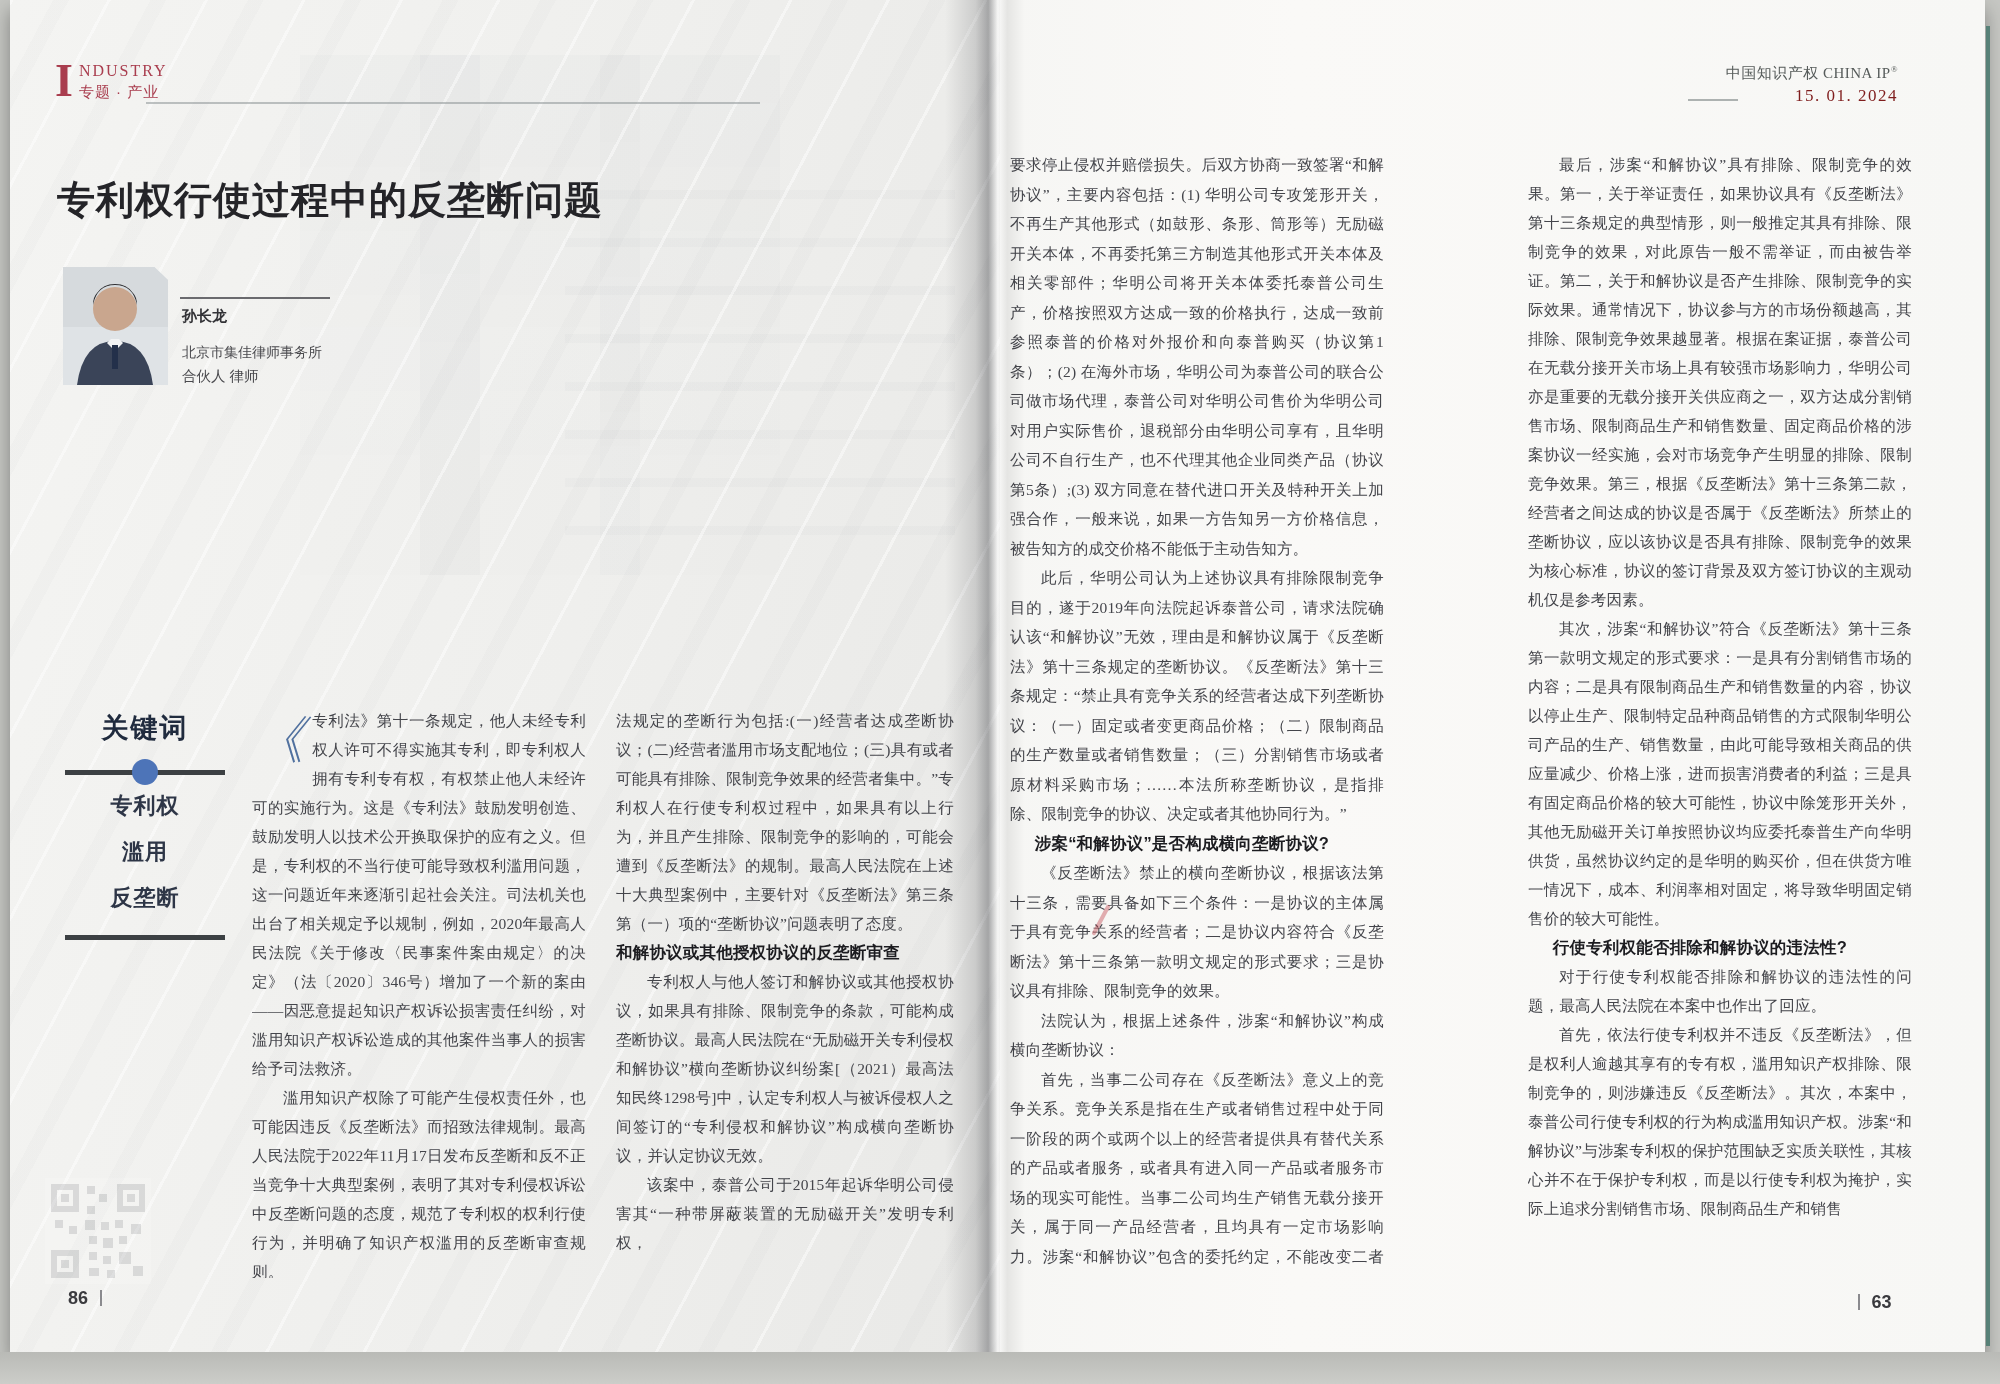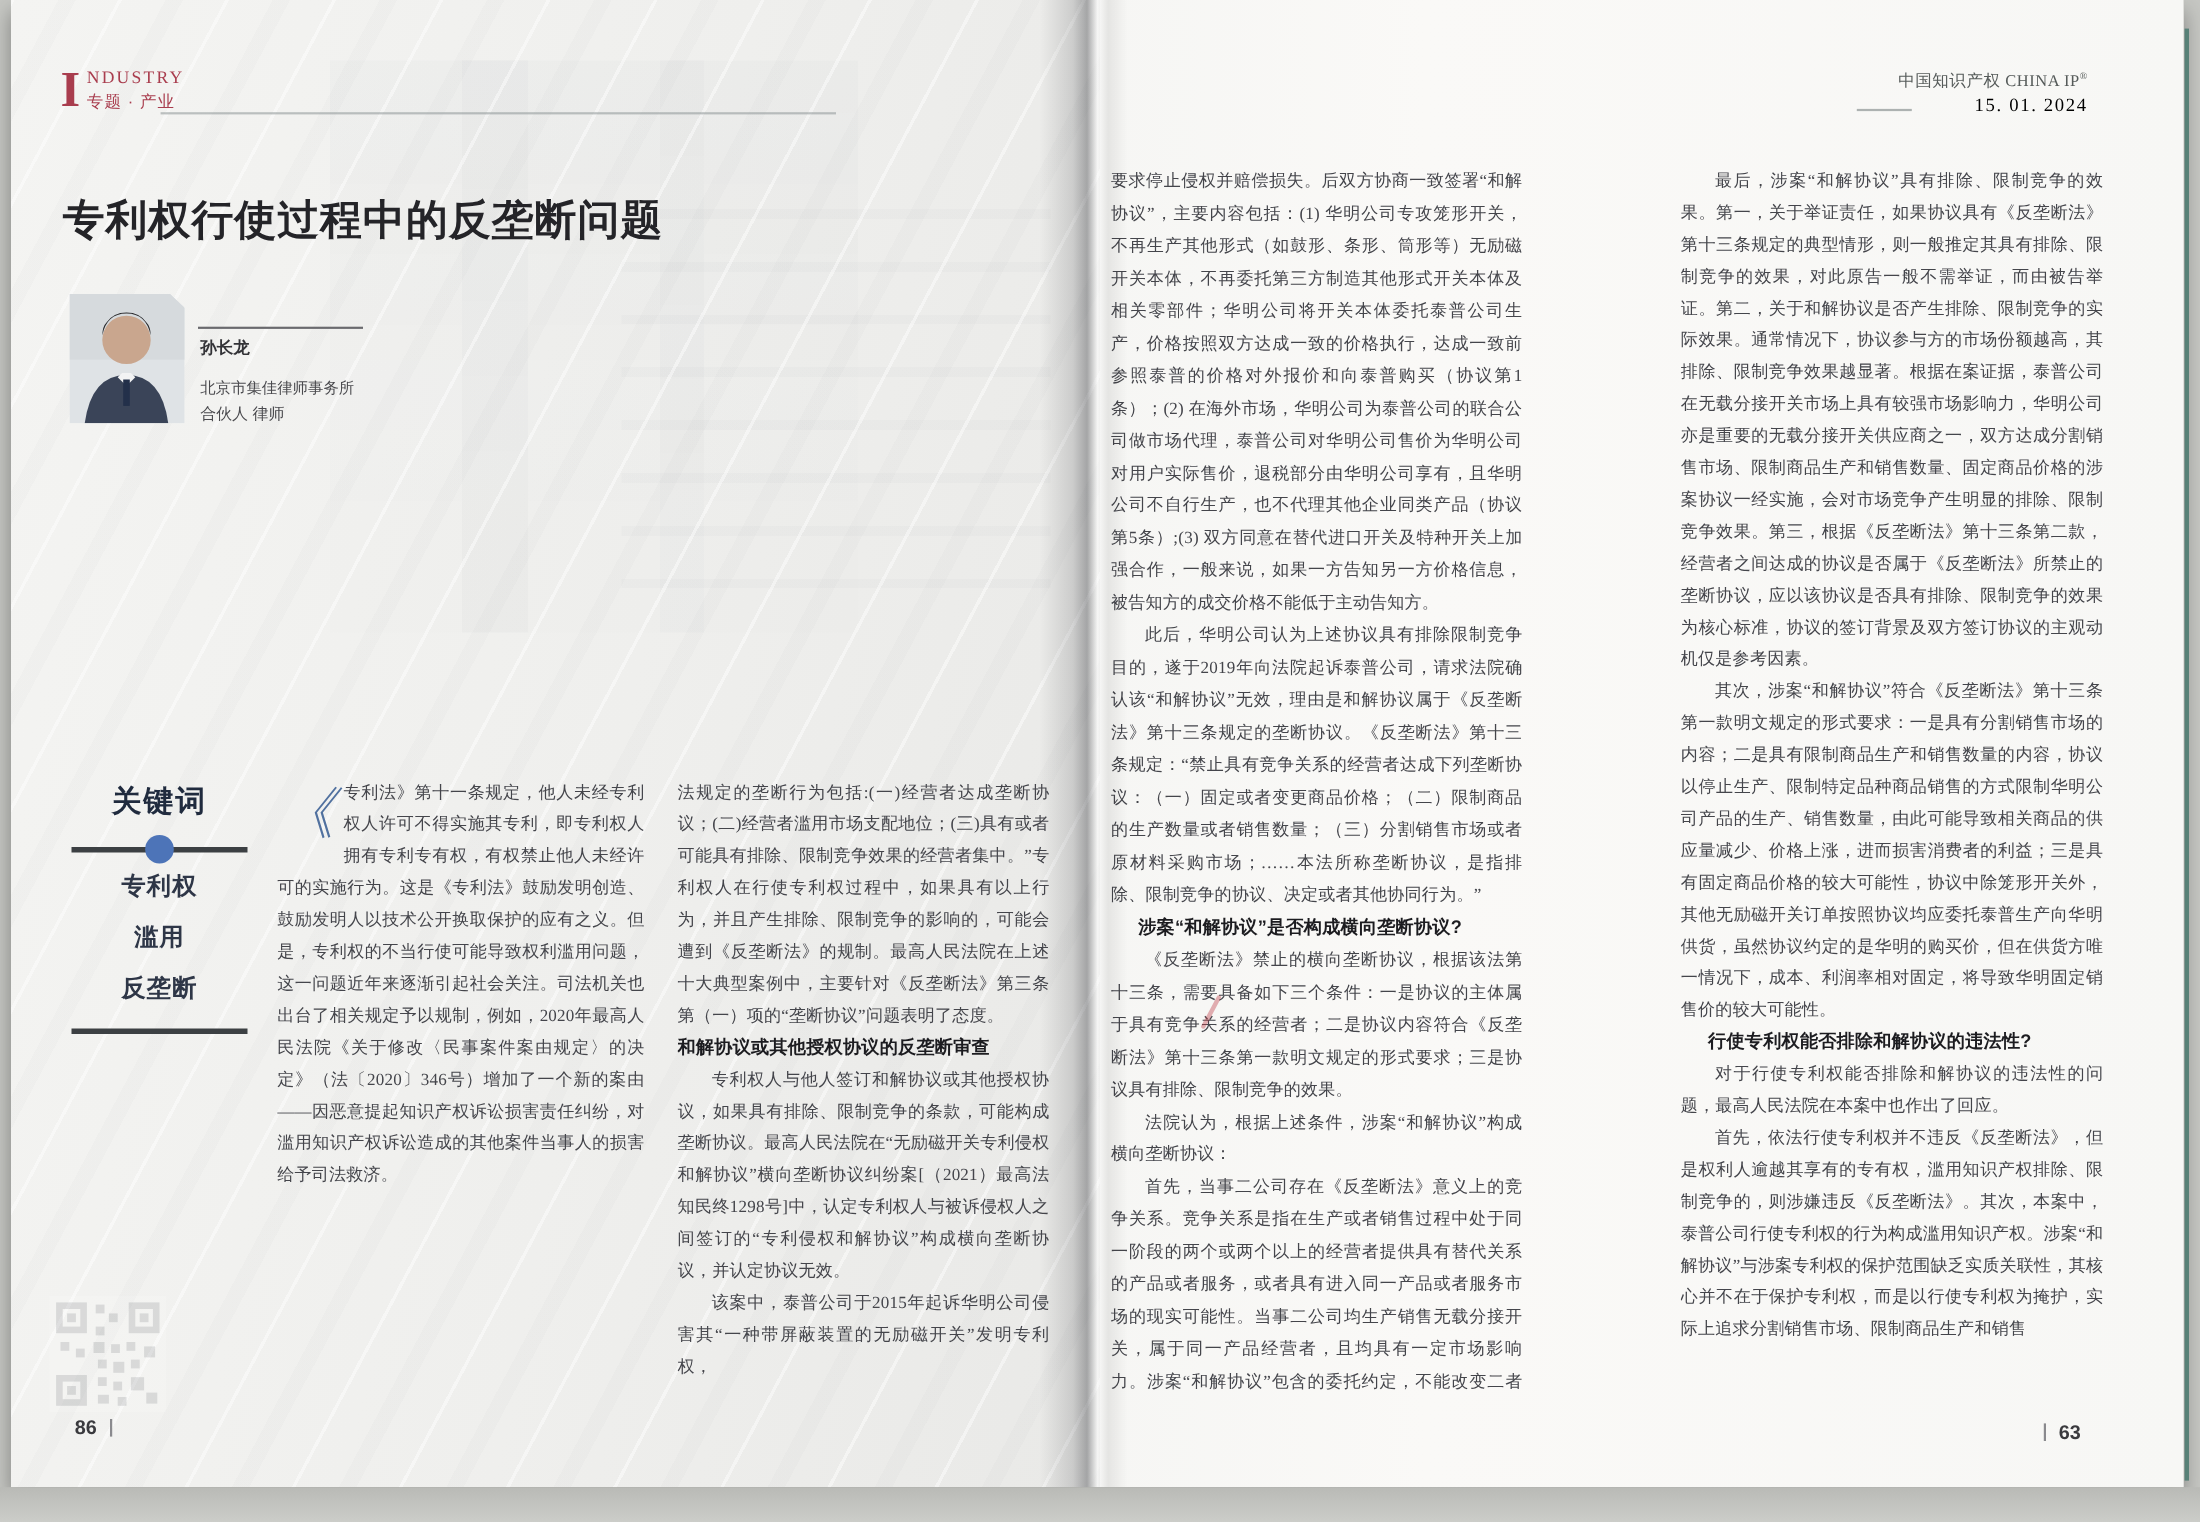--- a/index.html
+++ b/index.html
@@ -63,21 +63,21 @@
   
   .pullquote{position:absolute;left:1378px;top:992px;width:138px;}
   .pq-arrow{display:block;margin-left:2px;}
   .pq-rule{width:132px;height:2px;background:#8e99a8;margin:6px 0 8px 0;}
   .pq-text{font-family:"Liberation Sans","DejaVu Sans",sans-serif;font-weight:bold;font-size:16px;line-height:28px;color:#3f6cb4;text-align:justify;}
 
   
   .mag-header{position:absolute;left:1590px;top:64px;width:308px;text-align:right;color:#565b5a;}
   .mag-brand{font-size:15px;letter-spacing:.5px;}
   .mag-brand sup{font-size:9px;}
-  .mag-date{font-size:17px;letter-spacing:1.5px;color:#000000;margin-top:3px;}
+  .mag-date{font-size:17px;letter-spacing:1.5px;color:#7f1d1d;margin-top:3px;}
   .rule-header-right{position:absolute;left:1688px;top:99px;width:50px;height:2px;background:#9aa0a0;opacity:.8;}
 
   
   .pagenum{position:absolute;font-family:"Liberation Sans","DejaVu Sans",sans-serif;font-size:18px;font-weight:bold;color:#3a3a3e;}
   .pn-left{left:68px;top:1288px;}
   .pn-right{left:1858px;top:1292px;}
   .pn-bar{display:inline-block;width:1.5px;height:16px;background:#8a8a8e;vertical-align:-2px;}
   .pn-left .pn-bar{margin-left:12px;}
   .pn-right .pn-bar{margin-right:12px;}
 
@@ -135,20 +135,21 @@
       <span class="kw-dot"></span>
     </div>
     <div class="kw-item">专利权</div>
     <div class="kw-item">滥用</div>
     <div class="kw-item">反垄断</div>
     <div class="kw-rule2"></div>
   </div>
 
   <div class="bodycol" id="col1">
     <p><span class="lead-quote">《</span><span>专利法》第十一条规定，他人未经专利权人许可不得实施其专利，即专利权人拥有专利专有权，有权禁止他人未经许可的实施行为。这是《专利法》鼓励发明创造、鼓励发明人以技术公开换取保护的应有之义。但是，专利权的不当行使可能导致权利滥用问题，这一问题近年来逐渐引起社会关注。司法机关也出台了相关规定予以规制，例如，2020年最高人民法院《关于修改〈民事案件案由规定〉的决定》（法〔2020〕346号）增加了一个新的案由——因恶意提起知识产权诉讼损害责任纠纷，对滥用知识产权诉讼造成的其他案件当事人的损害给予司法救济。</span></p>
+    <p class="indent">滥用知识产权除了可能产生侵权责任外，也可能因违反《反垄断法》而招致法律规制。最高人民法院于2022年11月17日发布反垄断和反不正当竞争十大典型案例，表明了其对专利侵权诉讼中反垄断问题的态度，规范了专利权的权利行使行为，并明确了知识产权滥用的反垄断审查规则。</p>
 
   </div>
 
   <div class="bodycol" id="col2">
     <p>法规定的垄断行为包括:(一)经营者达成垄断协议；(二)经营者滥用市场支配地位；(三)具有或者可能具有排除、限制竞争效果的经营者集中。”专利权人在行使专利权过程中，如果具有以上行为，并且产生排除、限制竞争的影响的，可能会遭到《反垄断法》的规制。最高人民法院在上述十大典型案例中，主要针对《反垄断法》第三条第（一）项的“垄断协议”问题表明了态度。</p>
     <p class="col-heading">和解协议或其他授权协议的反垄断审查</p>
     <p class="indent">专利权人与他人签订和解协议或其他授权协议，如果具有排除、限制竞争的条款，可能构成垄断协议。最高人民法院在“无励磁开关专利侵权和解协议”横向垄断协议纠纷案[（2021）最高法知民终1298号]中，认定专利权人与被诉侵权人之间签订的“专利侵权和解协议”构成横向垄断协议，并认定协议无效。</p>
     <p class="indent">该案中，泰普公司于2015年起诉华明公司侵害其“一种带屏蔽装置的无励磁开关”发明专利权，</p>
   </div>
 

